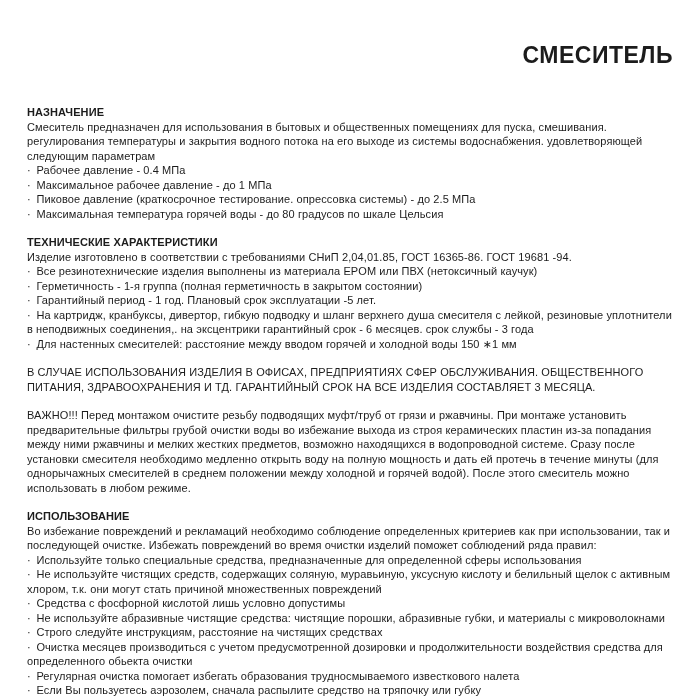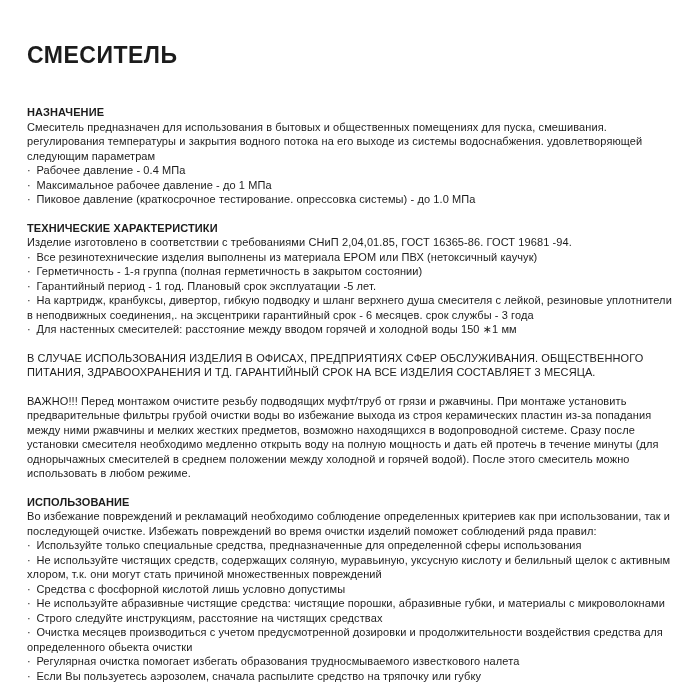--- a/index.html
+++ b/index.html
@@ -12,21 +12,21 @@
     min-height: 700px;
     box-sizing: border-box;
     background: #ffffff;
     color: #1c1c1c;
     font-family: "Liberation Sans", "DejaVu Sans", sans-serif;
     padding: 30px 27px 20px 27px;
   }
   .doc-title {
     font-size: 23px;
     font-weight: 700;
-    text-align: left;
+    text-align: right;
     letter-spacing: 0.5px;
     margin: 12px 0 36px 0;
   }
   .section {
     margin: 0 0 14px 0;
   }
   .section-heading {
     font-size: 11px;
     font-weight: 700;
     line-height: 14.5px;
@@ -59,21 +59,22 @@
 
 <div class="page">
 
   <h1 class="doc-title">СМЕСИТЕЛЬ</h1>
 
   <div class="section">
     <h2 class="section-heading">НАЗНАЧЕНИЕ</h2>
     <p class="para">Смеситель предназначен для использования в бытовых и общественных помещениях для пуска, смешивания. регулирования температуры и закрытия водного потока на его выходе из системы водоснабжения. удовлетворяющей следующим параметрам</p>
     <p class="bullet">Рабочее давление - 0.4 МПа</p>
     <p class="bullet">Максимальное рабочее давление - до 1 МПа</p>
-    <p class="bullet">Пиковое давление (краткосрочное тестирование. опрессовка системы) - до 1.0 МПа</p>
+    <p class="bullet">Пиковое давление (краткосрочное тестирование. опрессовка системы) - до 2.5 МПа</p>
+    <p class="bullet">Максимальная температура горячей воды - до 80 градусов по шкале Цельсия</p>
   </div>
 
   <div class="section">
     <h2 class="section-heading">ТЕХНИЧЕСКИЕ ХАРАКТЕРИСТИКИ</h2>
     <p class="para">Изделие изготовлено в соответствии с требованиями СНиП 2,04,01.85, ГОСТ 16365-86. ГОСТ 19681 -94.</p>
     <p class="bullet">Все резинотехнические изделия выполнены из материала EPOM или ПВХ (нетоксичный каучук)</p>
     <p class="bullet">Герметичность - 1-я группа (полная герметичность в закрытом состоянии)</p>
     <p class="bullet">Гарантийный период - 1 год. Плановый срок эксплуатации -5 лет.</p>
     <p class="bullet">На картридж, кранбуксы, дивертор, гибкую подводку и шланг верхнего душа смесителя с лейкой, резиновые уплотнители в неподвижных соединения,. на эксцентрики гарантийный срок - 6 месяцев. срок службы - 3 года</p>
     <p class="bullet">Для настенных смесителей: расстояние между вводом горячей и холодной воды 150 ∗1 мм</p>

